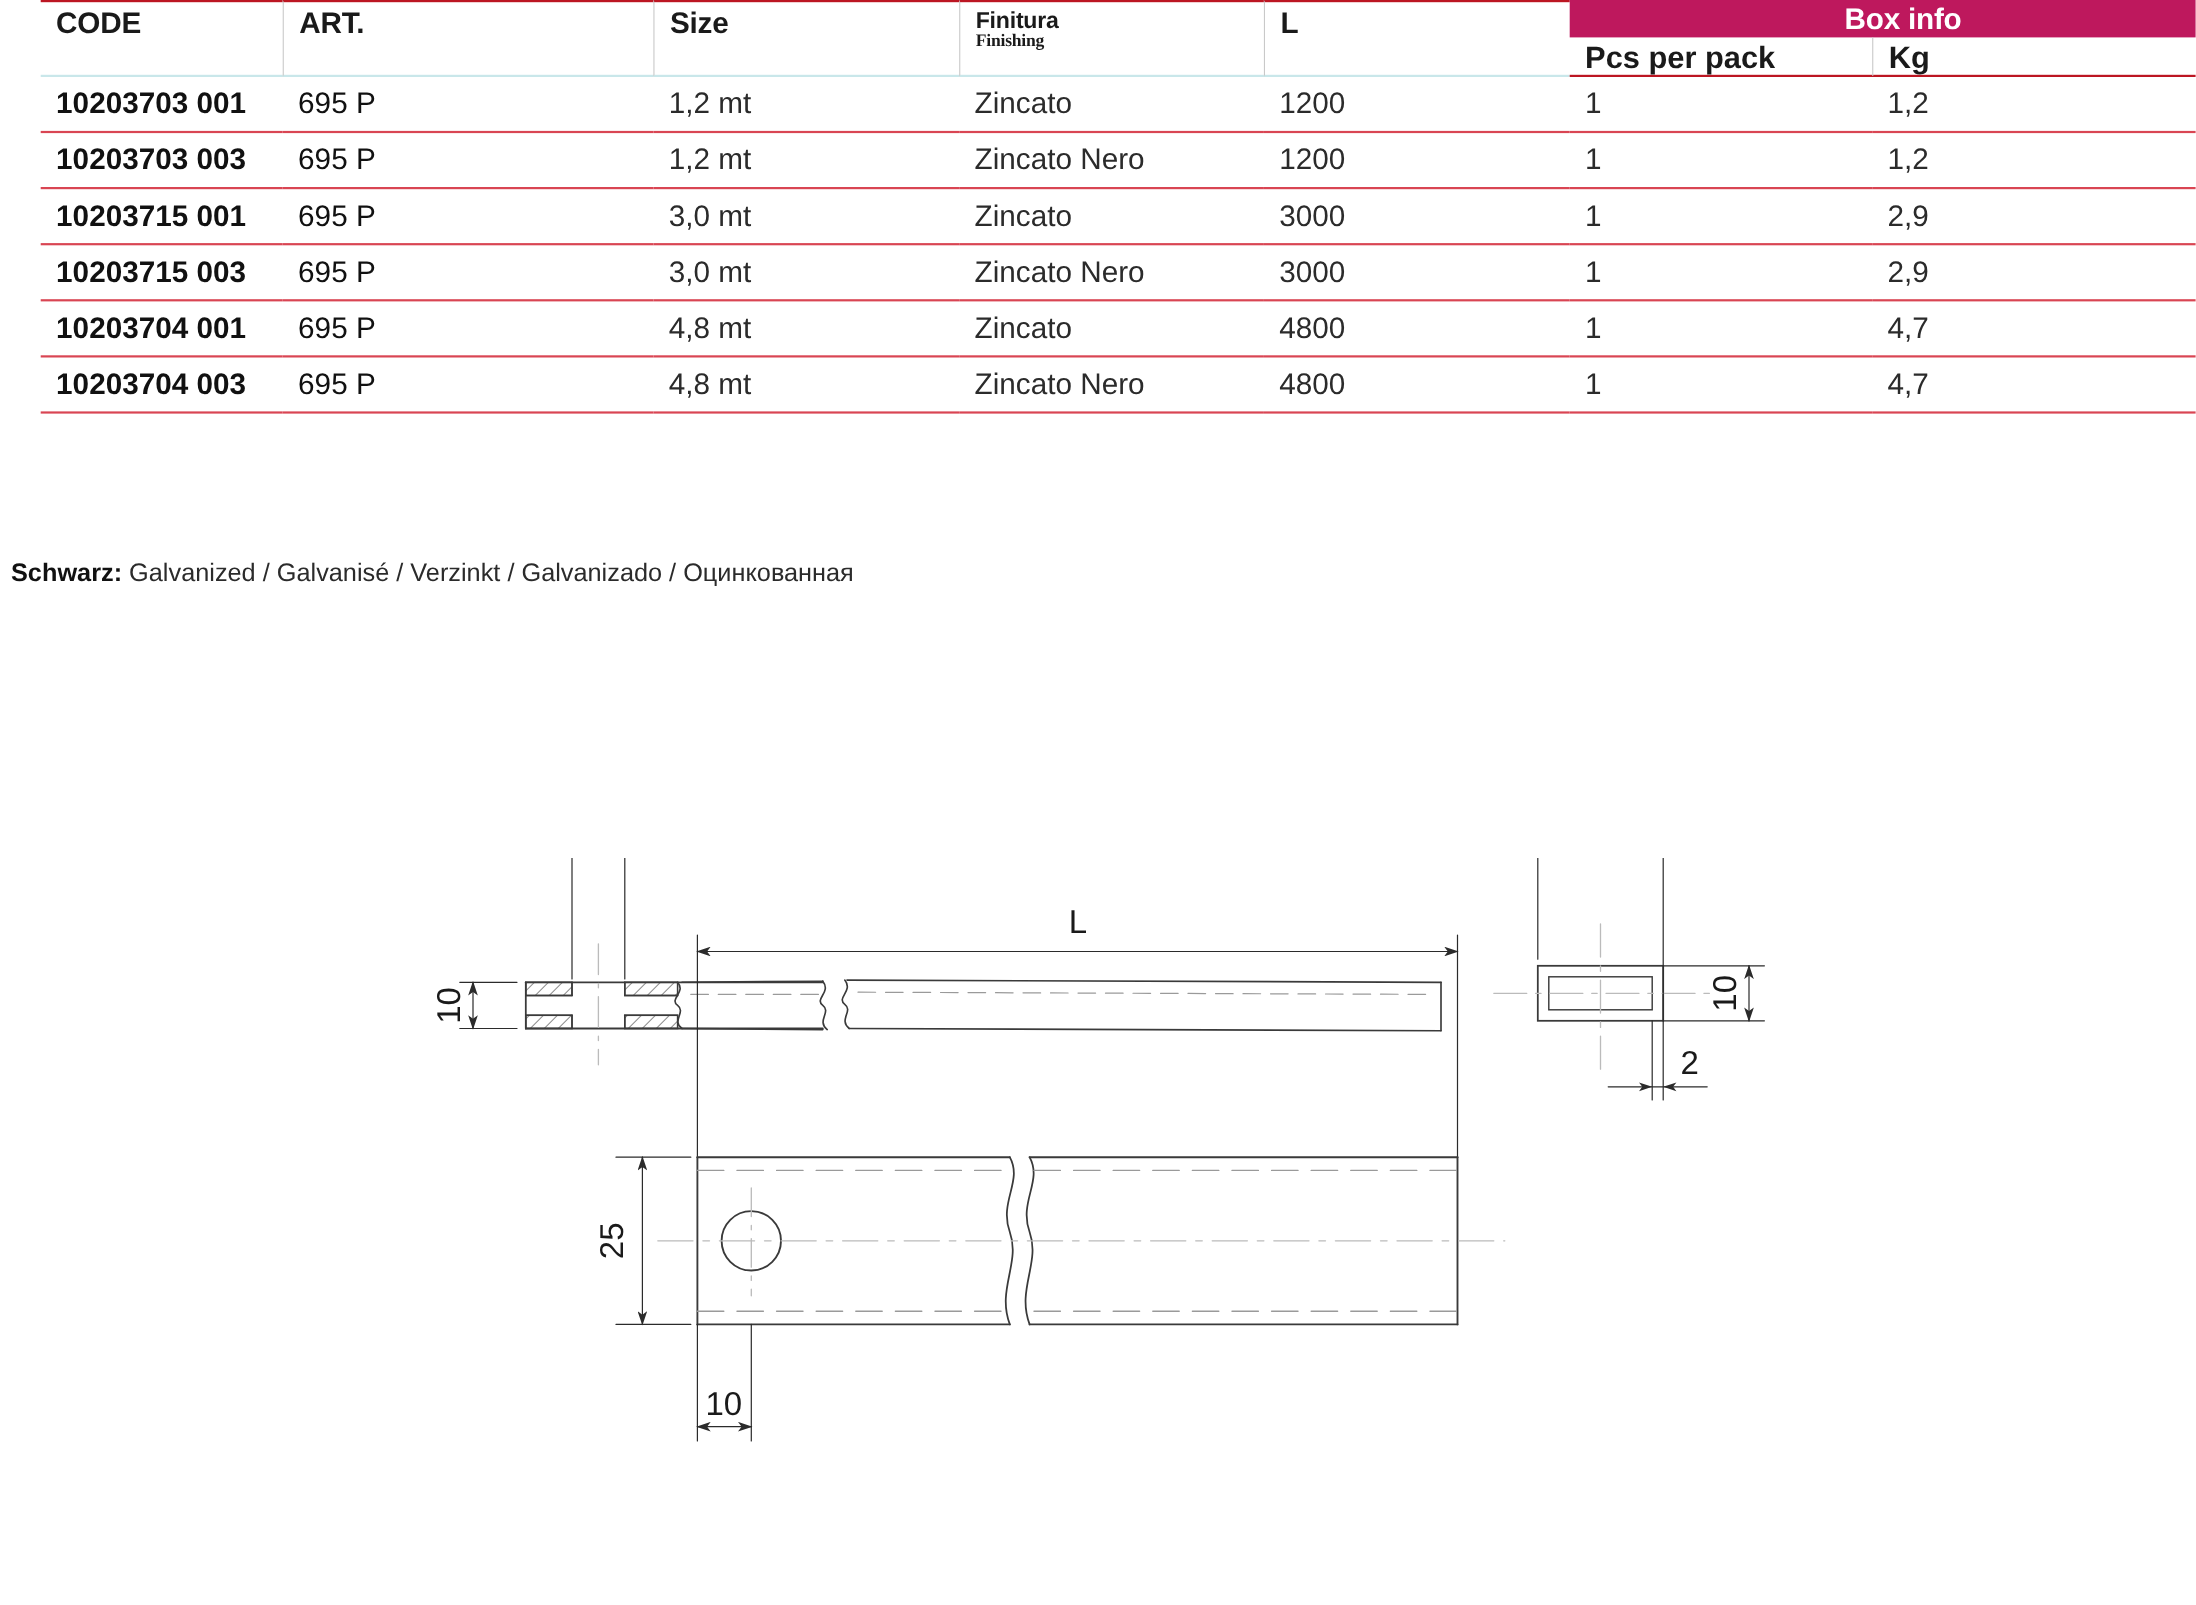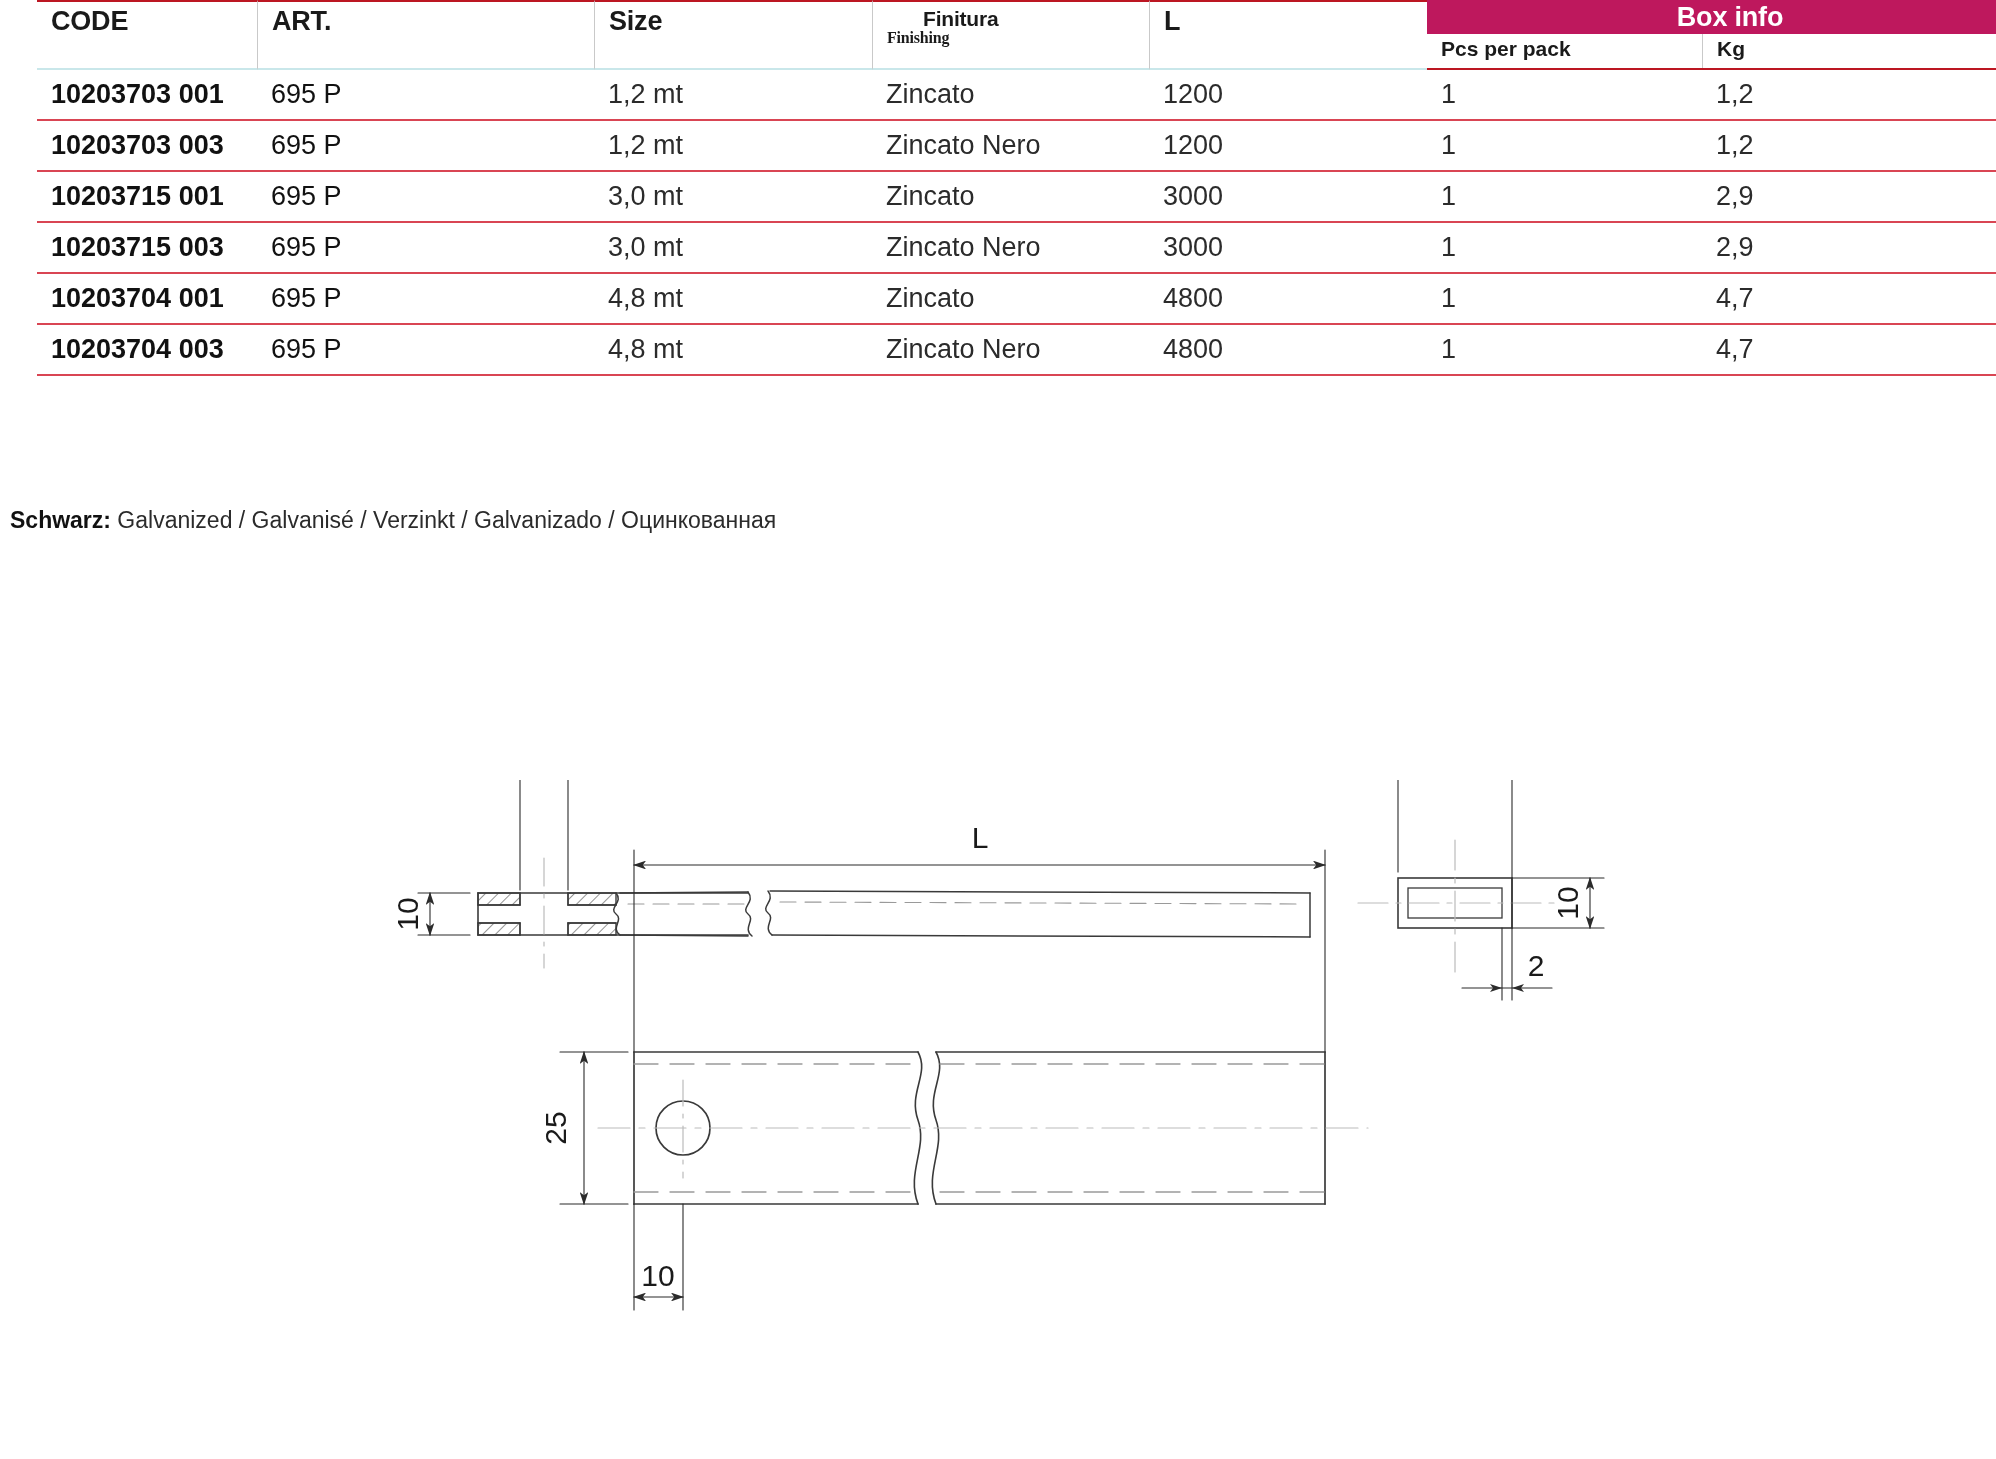--- a/index.html
+++ b/index.html
@@ -62,21 +62,20 @@
     display: block;
     font-size: 16px;
     font-weight: bold;
     margin-top: 1px;
     font-family: Liberation Serif, serif;
   }
   .hcell .top-line {
     display: block;
     font-size: 21px;
     font-weight: bold;
-    margin-left: 36px;
   }
 
   
   .boxinfo-cell {
     box-sizing: border-box;
     padding: 0;
     border: none;
     vertical-align: top;
   }
   .boxinfo-inner {
@@ -95,21 +94,21 @@
     height: 34px;
     line-height: 34px;
     letter-spacing: -0.2px;
   }
   .boxinfo-subrow {
     display: flex;
     flex: 1;
   }
   .boxinfo-sub {
     box-sizing: border-box;
-    font-size: 21px;
+    font-size: 28px;
     font-weight: bold;
     padding: 3px 0 0 14px;
     color: #1a1a1a;
   }
   .boxinfo-sub.pcs { width: 275px; }
   .boxinfo-sub.kg  { width: 331px; border-left: 1px solid #c9c9c9; }
 
   
   tbody td {
     height: 49px;

